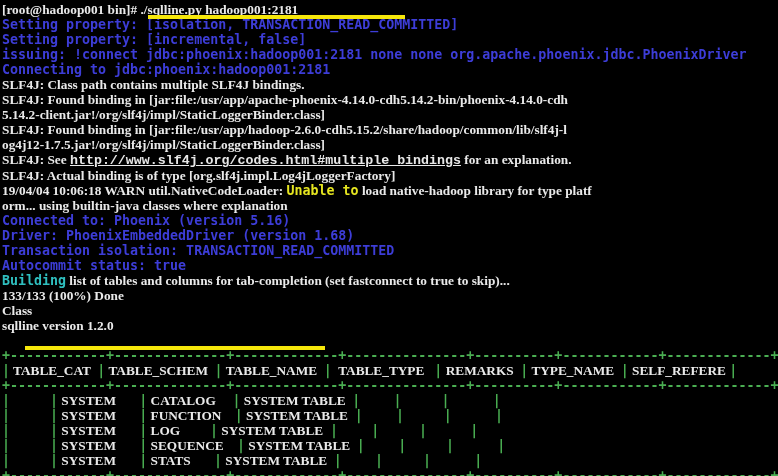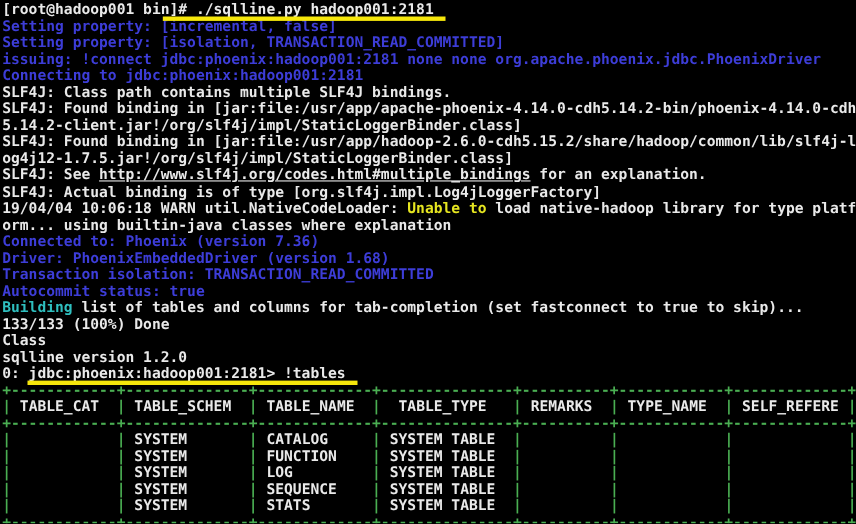--- a/index.html
+++ b/index.html
@@ -14,61 +14,61 @@
     font-weight: bold;
     padding: 2px 0 0 2px;
     cursor: text;
   }
   .line {
     height: 15.05px;
     line-height: 15.05px;
     white-space: pre;
     position: relative;
   }
-  .c-w { color: #e9e9e9; }
+  .c-w { color: #e9e9e9; font-family: Liberation Serif, serif; }
   .c-b { color: #3d3dd8; }
   .c-c { color: #2fbfbf; }
   .c-y { color: #e5e520; }
   .c-g { color: #4aae52; }
-  .c-u { color: #e9e9e9; text-decoration: underline; }
+  .c-u { color: #e9e9e9; text-decoration: underline; font-family: Liberation Mono, monospace; }
   .marker {
     position: absolute;
     top: 13.4px;
     height: 4px;
     background: #f6e70b;
     z-index: 2;
   }
 </style>
 </head>
 <body>
 
 <div class="screen">
     <div class="line"><span class="c-w">[root@hadoop001 bin]# ./sqlline.py hadoop001:2181</span><div class="marker" style="left: 18.3ch; width: 32ch;"></div></div>
+    <div class="line"><span class="c-b">Setting property: [isolation, TRANSACTION_READ_COMMITTED]</span></div>
     <div class="line"><span class="c-b">Setting property: [incremental, false]</span></div>
-    <div class="line"><span class="c-b">Setting property: [isolation, TRANSACTION_READ_COMMITTED]</span></div>
     <div class="line"><span class="c-b">issuing: !connect jdbc:phoenix:hadoop001:2181 none none org.apache.phoenix.jdbc.PhoenixDriver</span></div>
     <div class="line"><span class="c-b">Connecting to jdbc:phoenix:hadoop001:2181</span></div>
     <div class="line"><span class="c-w">SLF4J: Class path contains multiple SLF4J bindings.</span></div>
     <div class="line"><span class="c-w">SLF4J: Found binding in [jar:file:/usr/app/apache-phoenix-4.14.0-cdh5.14.2-bin/phoenix-4.14.0-cdh</span></div>
     <div class="line"><span class="c-w">5.14.2-client.jar!/org/slf4j/impl/StaticLoggerBinder.class]</span></div>
     <div class="line"><span class="c-w">SLF4J: Found binding in [jar:file:/usr/app/hadoop-2.6.0-cdh5.15.2/share/hadoop/common/lib/slf4j-l</span></div>
     <div class="line"><span class="c-w">og4j12-1.7.5.jar!/org/slf4j/impl/StaticLoggerBinder.class]</span></div>
     <div class="line"><span class="c-w">SLF4J: See </span><span class="c-u">http://www.slf4j.org/codes.html#multiple_bindings</span><span class="c-w"> for an explanation.</span></div>
     <div class="line"><span class="c-w">SLF4J: Actual binding is of type [org.slf4j.impl.Log4jLoggerFactory]</span></div>
     <div class="line"><span class="c-w">19/04/04 10:06:18 WARN util.NativeCodeLoader: </span><span class="c-y">Unable to</span><span class="c-w"> load native-hadoop library for type platf</span></div>
     <div class="line"><span class="c-w">orm... using builtin-java classes where explanation</span></div>
-    <div class="line"><span class="c-b">Connected to: Phoenix (version 7.36)</span></div>
+    <div class="line"><span class="c-b">Connected to: Phoenix (version 5.16)</span></div>
     <div class="line"><span class="c-b">Driver: PhoenixEmbeddedDriver (version 1.68)</span></div>
     <div class="line"><span class="c-b">Transaction isolation: TRANSACTION_READ_COMMITTED</span></div>
     <div class="line"><span class="c-b">Autocommit status: true</span></div>
     <div class="line"><span class="c-c">Building</span><span class="c-w"> list of tables and columns for tab-completion (set fastconnect to true to skip)...</span></div>
     <div class="line"><span class="c-w">133/133 (100%) Done</span></div>
     <div class="line"><span class="c-w">Class</span></div>
     <div class="line"><span class="c-w">sqlline version 1.2.0</span></div>
-    <div class="line"><span class="c-w">0: jdbc:phoenix:hadoop001:2181&gt; !tables</span><div class="marker" style="left: 2.9ch; width: 37.4ch;"></div></div>
+    <div class="line"><div class="marker" style="left: 2.9ch; width: 37.4ch;"></div></div>
     <div class="line"><span class="c-g">+------------+--------------+-------------+---------------+----------+------------+-------------+-</span></div>
     <div class="line"><span class="c-g">|</span><span class="c-w"> TABLE_CAT  </span><span class="c-g">|</span><span class="c-w"> TABLE_SCHEM  </span><span class="c-g">|</span><span class="c-w"> TABLE_NAME  </span><span class="c-g">|</span><span class="c-w">  TABLE_TYPE   </span><span class="c-g">|</span><span class="c-w"> REMARKS  </span><span class="c-g">|</span><span class="c-w"> TYPE_NAME  </span><span class="c-g">|</span><span class="c-w"> SELF_REFERE </span><span class="c-g">|</span></div>
     <div class="line"><span class="c-g">+------------+--------------+-------------+---------------+----------+------------+-------------+-</span></div>
     <div class="line"><span class="c-g">|</span><span class="c-w">            </span><span class="c-g">|</span><span class="c-w"> SYSTEM       </span><span class="c-g">|</span><span class="c-w"> CATALOG     </span><span class="c-g">|</span><span class="c-w"> SYSTEM TABLE  </span><span class="c-g">|</span><span class="c-w">          </span><span class="c-g">|</span><span class="c-w">            </span><span class="c-g">|</span><span class="c-w">             </span><span class="c-g">|</span></div>
     <div class="line"><span class="c-g">|</span><span class="c-w">            </span><span class="c-g">|</span><span class="c-w"> SYSTEM       </span><span class="c-g">|</span><span class="c-w"> FUNCTION    </span><span class="c-g">|</span><span class="c-w"> SYSTEM TABLE  </span><span class="c-g">|</span><span class="c-w">          </span><span class="c-g">|</span><span class="c-w">            </span><span class="c-g">|</span><span class="c-w">             </span><span class="c-g">|</span></div>
     <div class="line"><span class="c-g">|</span><span class="c-w">            </span><span class="c-g">|</span><span class="c-w"> SYSTEM       </span><span class="c-g">|</span><span class="c-w"> LOG         </span><span class="c-g">|</span><span class="c-w"> SYSTEM TABLE  </span><span class="c-g">|</span><span class="c-w">          </span><span class="c-g">|</span><span class="c-w">            </span><span class="c-g">|</span><span class="c-w">             </span><span class="c-g">|</span></div>
     <div class="line"><span class="c-g">|</span><span class="c-w">            </span><span class="c-g">|</span><span class="c-w"> SYSTEM       </span><span class="c-g">|</span><span class="c-w"> SEQUENCE    </span><span class="c-g">|</span><span class="c-w"> SYSTEM TABLE  </span><span class="c-g">|</span><span class="c-w">          </span><span class="c-g">|</span><span class="c-w">            </span><span class="c-g">|</span><span class="c-w">             </span><span class="c-g">|</span></div>
     <div class="line"><span class="c-g">|</span><span class="c-w">            </span><span class="c-g">|</span><span class="c-w"> SYSTEM       </span><span class="c-g">|</span><span class="c-w"> STATS       </span><span class="c-g">|</span><span class="c-w"> SYSTEM TABLE  </span><span class="c-g">|</span><span class="c-w">          </span><span class="c-g">|</span><span class="c-w">            </span><span class="c-g">|</span><span class="c-w">             </span><span class="c-g">|</span></div>
     <div class="line"><span class="c-g">+------------+--------------+-------------+---------------+----------+------------+-------------+-</span></div>
   </div>

